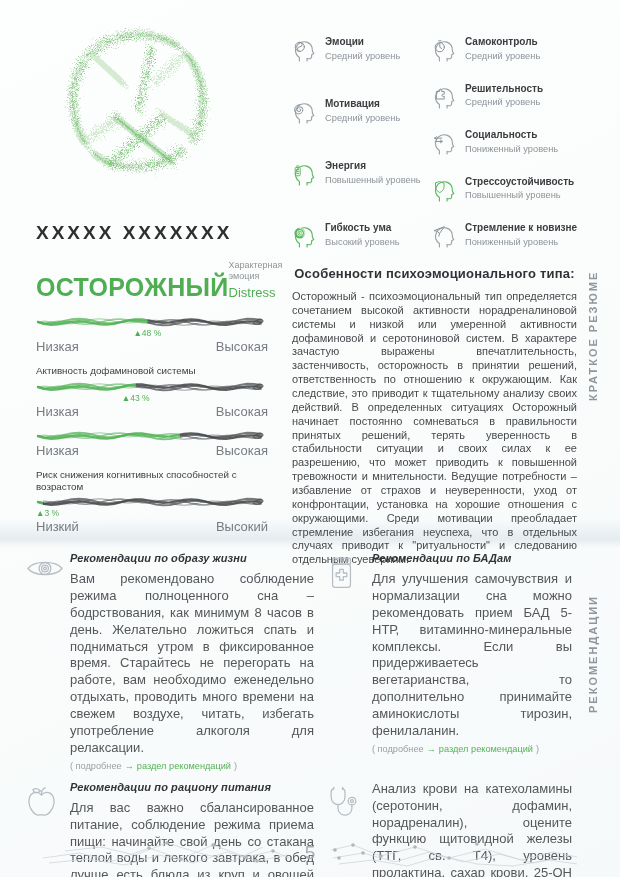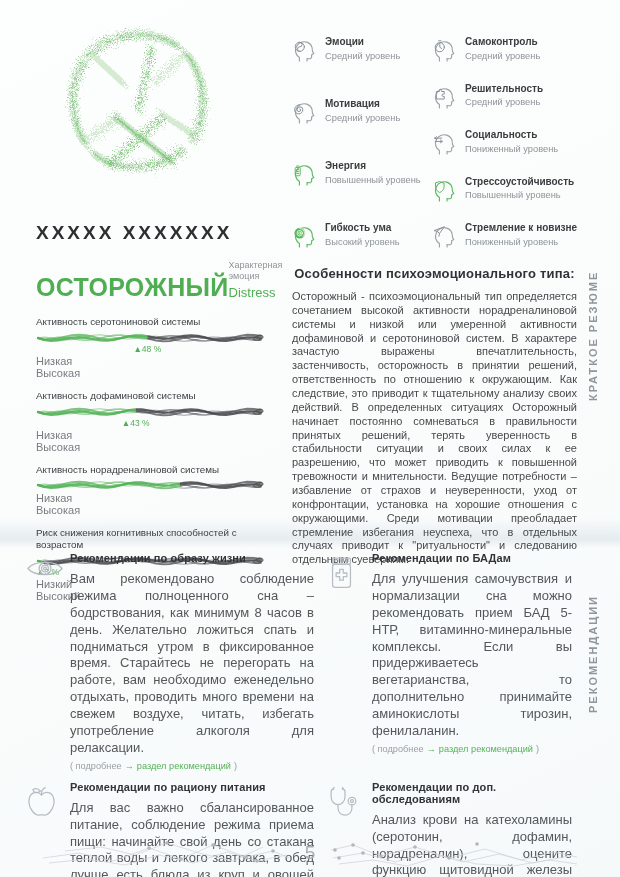--- a/index.html
+++ b/index.html
@@ -31,21 +31,21 @@
   .emotion{ width:68px; padding-bottom:0px; }
   .em-cap{ font-size:9px; color:#8e9499; line-height:1.25; }
   .em-val{ font-size:13px; color:#4fae52; margin-top:2px; }
 
   
   .bars{ position:absolute; left:36px; top:316px; width:232px; }
   .bar-group{ margin-bottom:11px; }
   .bar-label{ font-size:9.8px; color:#3d4043; line-height:1.2; margin-bottom:4px; }
   .bar-meta{ position:relative; height:10px; }
   .bar-marker{ position:absolute; top:0; font-size:8.5px; color:#4fae52; white-space:nowrap; }
-  .bar-scale{ display:flex; justify-content:space-between; font-size:11px; color:#777c80; margin-top:1px;flex-direction:column; }
+  .bar-scale{ display:flex; justify-content:space-between; font-size:13px; color:#777c80; margin-top:1px; }
 
   
   .traits{ position:absolute; left:291px; top:36px; width:296px; height:212px; display:flex; }
   .t-col{ display:flex; flex-direction:column; justify-content:space-between; }
   .t-col-left{ width:140px; }
   .t-col-right{ width:156px; }
   .trait{ display:flex; align-items:flex-start; }
   .trait .t-icon{ flex:none; width:26px; margin-right:8px; margin-top:1px; }
   .trait-label{ font-size:10px; font-weight:bold; color:#3a3d40; line-height:1.15; }
   .trait-level{ font-size:9.3px; color:#8e9499; margin-top:3px; }
@@ -66,21 +66,21 @@
   .side-label.rec{ top:584px; height:140px; }
 
   
   .rec-grid{
     position:absolute; left:26px; top:552px; width:560px;
     display:grid; grid-template-columns:302px 258px; row-gap:10px;
   }
   .rec-block{ display:flex; min-height:128px; }
   .rec-icon{ flex:none; width:44px; padding-top:4px; }
   .rec-body{ flex:1; padding-right:14px; }
-  .rec-title{ font-size:11px; font-weight:bold; color:#313437; margin-bottom:7px; letter-spacing:.1px; }
+  .rec-title{ font-size:11px; font-weight:bold; color:#313437; margin-bottom:7px; letter-spacing:.1px;font-style:italic; }
   .rec-text{ font-size:13px; line-height:1.3; color:#54585b; text-align:justify; }
   .more{ margin-top:4px; font-size:9.2px; color:#9aa0a5; }
   .more span, .more a{ margin-right:3px; text-decoration:none; }
   .m-arrow, .m-link{ color:#54b257; }
 
   
   .footer{ position:absolute; left:0; bottom:4px; width:620px; height:40px;
     display:flex; align-items:center; justify-content:center; }
   .pagenum{ font-size:19px; color:#a9afb4; margin:0 14px; }
 
@@ -131,21 +131,20 @@
   <div class="profile-head">
     <div class="ptype">ОСТОРОЖНЫЙ</div>
     <div class="emotion">
       <div class="em-cap">Характерная эмоция</div>
       <div class="em-val">Distress</div>
     </div>
   </div>
 
   <div class="bars" id="bars">
       <div class="bar-group">
-        <div class="bar-label">Активность серотониновой системы</div>
         <div>
           <svg class="bar" width="232" height="12" viewBox="0 0 232 12" fill="none" stroke-linecap="round">
             <defs>
               <clipPath id="cg0">
                 <rect x="0" y="0" width="111.36" height="12"></rect>
               </clipPath>
               <clipPath id="cd0">
                 <rect x="111.36" y="0" width="120.64" height="12"></rect>
               </clipPath>
             </defs>
@@ -201,21 +200,20 @@
         </div>
         <div class="bar-meta">
           <span class="bar-marker" style="left: 43%; transform: translateX(-50%);">▲43 %</span>
         </div>
         <div class="bar-scale">
           <span>Низкая</span>
           <span>Высокая</span>
         </div>
       </div>
       <div class="bar-group">
-        <div class="bar-label">Активность норадреналиновой системы</div>
         <div>
           <svg class="bar" width="232" height="12" viewBox="0 0 232 12" fill="none" stroke-linecap="round">
             <defs>
               <clipPath id="cg2">
                 <rect x="0" y="0" width="143.84" height="12"></rect>
               </clipPath>
               <clipPath id="cd2">
                 <rect x="143.84" y="0" width="88.16" height="12"></rect>
               </clipPath>
             </defs>
@@ -488,21 +486,20 @@
       <div class="rec-icon">
         <svg width="32" height="35" viewBox="0 0 36 38" fill="none" stroke="#b6bdc3" stroke-width="1.4" stroke-linecap="round">
           <path d="M6.5 4 C4.5 4 3.5 5.2 3.5 7 v5.5 c0 5.5 4 8.8 7.8 8.8 3.8 0 7.8-3.3 7.8-8.8 V7 c0-1.8-1-3-3-3"></path>
           <path d="M5.5 4 l1.4-2 M17.5 4 l-1.4-2"></path>
           <path d="M11.3 21.3 v4.2 c0 4.8 3.8 7.8 7.8 7.8 4 0 7.8-3 7.8-7.8 v-4"></path>
           <circle cx="27" cy="17.5" r="4.3"></circle>
             <circle cx="27" cy="17.5" r="1.6"></circle>
         </svg>
       </div>
       <div class="rec-body">
-        <div class="rec-title">Рекомендации по доп. обследованиям</div>
         <div class="rec-text">Анализ крови на катехоламины (серотонин, дофамин, норадреналин), оцените функцию щитовидной железы (ТТГ, св. Т4), уровень пролактина, сахар крови, 25-ОН витамин Д и гликированный гемоглобин, биохимический анализ крови.</div>
         <div class="more">
           <span>( подробнее</span><span class="m-arrow">→</span><a class="m-link" href="#">раздел рекомендаций</a><span>)</span>
         </div>
       </div>
     </div>
 
   </div>
 
   <div class="footer">

